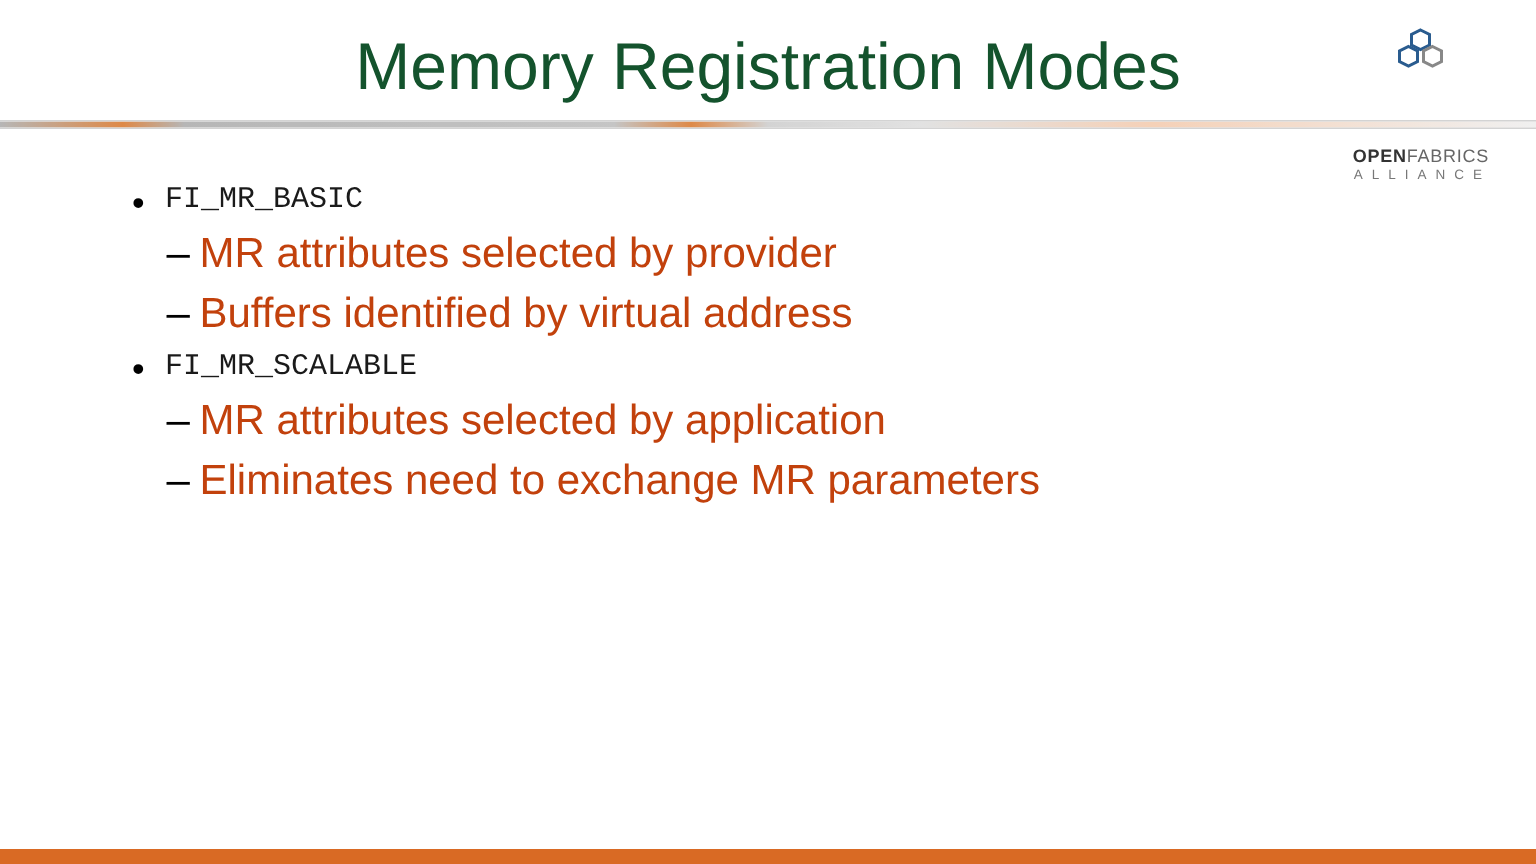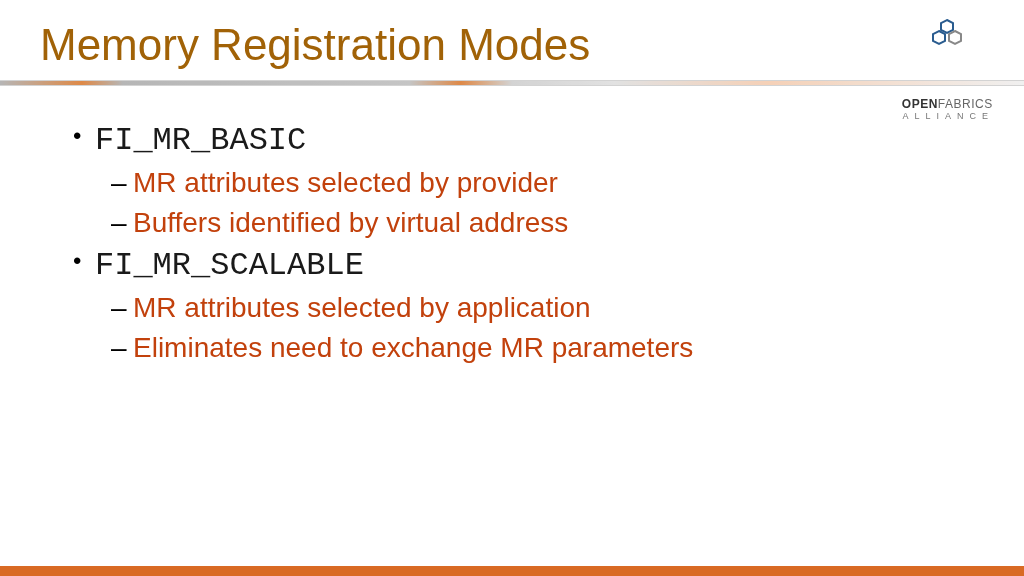--- a/index.html
+++ b/index.html
@@ -11,21 +11,22 @@
       position: relative;
       overflow: hidden;
     }
     .header {
       position: relative;
       padding: 20px 40px 10px 40px;
     }
     .title {
       font-size: 44px;
       font-weight: 400;
-      color: #a16207;
+      color: #14532d;
+      text-align: center;
     }
     .logo {
       position: absolute;
       top: 18px;
       right: 30px;
       text-align: center;
     }
     .logo-hexes {
       width: 60px;
       height: 35px;
@@ -55,23 +56,23 @@
         #aaa 0%, #d97528 8%, #aaa 12%, #bbb 40%, #d97528 45%, #ccc 50%, #ddd 60%, #f4c9ab 75%, #eee 100%);
       opacity: 0.85;
       border-top: 1px solid #ccc;
       border-bottom: 1px solid #ccc;
     }
     .content {
       padding: 30px 60px 20px 95px;
     }
     .bullet-item {
       position: relative;
-      font-size: 32px;
+      font-size: 20px;
       color: #1a1a1a;
-      margin: 6px 0;
+      margin: 6px 15px;
       font-family: 'Courier New', Courier, monospace;
     }
     .bullet-item::before {
       content: "•";
       position: absolute;
       left: -22px;
       top: 0;
       font-family: Arial, sans-serif;
       font-size: 24px;
       color: #000;

